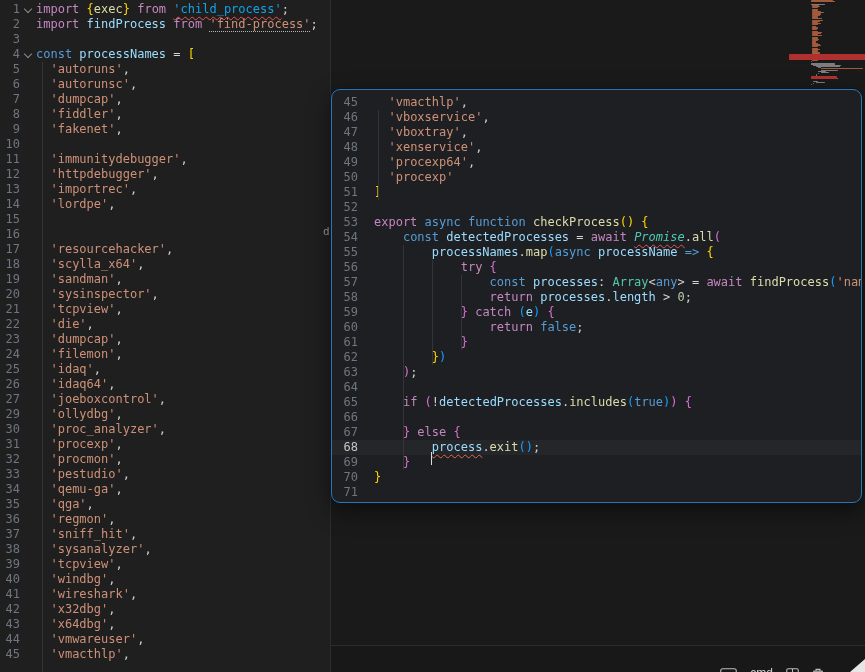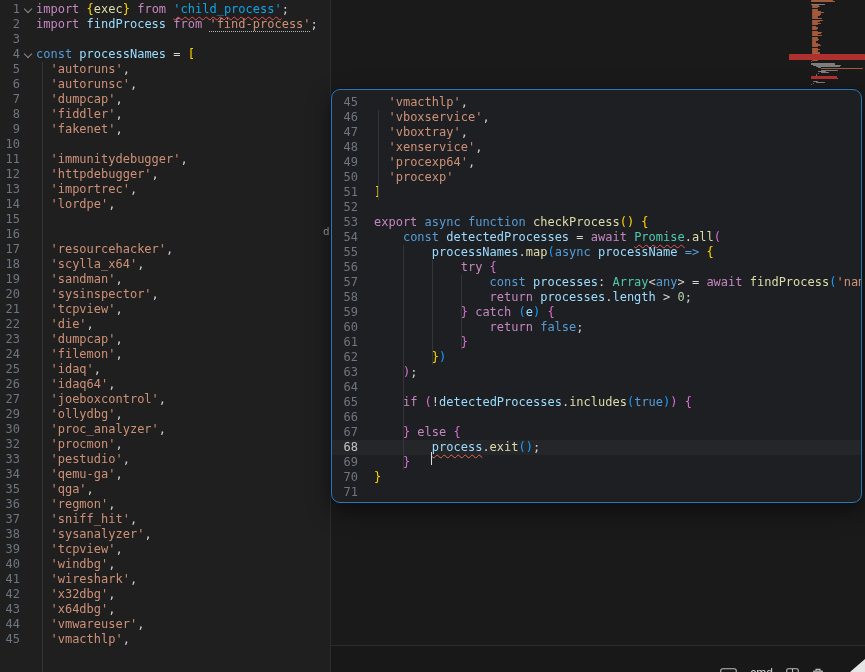--- a/index.html
+++ b/index.html
@@ -19,21 +19,21 @@
   .chev.on::after{content:'';position:absolute;left:5px;top:4px;width:5px;height:5px;
                   border-right:1.2px solid #8b8b8b;border-bottom:1.2px solid #8b8b8b;transform:rotate(45deg);}
   .code{white-space:pre;flex:1;color:#d4d4d4;}
   
   .tk-kw{color:#c586c0}.tk-st{color:#569cd6}.tk-fn{color:#dcdcaa}.tk-vr{color:#9cdcfe}
   .tk-str{color:#ce9178}.tk-ty{color:#4ec9b0}.tk-pn{color:#cfcfcf}.tk-op{color:#d4d4d4}
   .tk-num{color:#b5cea8}
   .tk-b1{color:#ffd700}.tk-b2{color:#da70d6}.tk-b3{color:#179fff}
   .tk-serr{color:#0ea5e9;text-decoration:underline wavy #e45454 1px;text-underline-offset:3px;}
   .tk-sdot{color:#ce9178;text-decoration:underline dotted #b5b5b5 1px;text-underline-offset:3px;}
-  .tk-tyerr{color:#4ec9b0;text-decoration:underline wavy #e45454 1px;text-underline-offset:3px;}
+  .tk-tyerr{color:#4ec9b0;text-decoration:underline wavy #e45454 1px;text-underline-offset:3px;font-style:italic;}
   .tk-verr{color:#9cdcfe;text-decoration:underline wavy #e06a50 1px;text-underline-offset:3px;}
   .cursor{display:inline-block;width:0;position:relative;}
   .cursor::after{content:'';position:absolute;left:-1px;top:1px;width:1.5px;height:13px;background:#dcdcdc;}
   .iguide{position:absolute;width:1px;background:#333639;}
   
   .float-win{position:absolute;left:331px;top:89px;width:531px;height:414px;background:#1e1f22;
              border:1.5px solid #2f76ad;border-radius:9px;box-sizing:border-box;
              box-shadow:0 0 0 1px rgba(5,20,34,.8),0 8px 22px rgba(0,0,0,.5);
              padding-top:5px;overflow:hidden;}
   .float-win .ln{flex:0 0 26px;}
@@ -190,20 +190,25 @@
       </div>
       <div class="ed-line">
         <span class="ln">29</span>
         <span class="chev"></span>
         <span class="code"><span class="tk-pn">  </span><span class="tk-str">'ollydbg'</span><span class="tk-pn">,</span></span>
       </div>
       <div class="ed-line">
         <span class="ln">30</span>
         <span class="chev"></span>
         <span class="code"><span class="tk-pn">  </span><span class="tk-str">'proc_analyzer'</span><span class="tk-pn">,</span></span>
+      </div>
+      <div class="ed-line">
+        <span class="ln">31</span>
+        <span class="chev"></span>
+        <span class="code"><span class="tk-pn">  </span><span class="tk-str">'procexp'</span><span class="tk-pn">,</span></span>
       </div>
       <div class="ed-line">
         <span class="ln">32</span>
         <span class="chev"></span>
         <span class="code"><span class="tk-pn">  </span><span class="tk-str">'procmon'</span><span class="tk-pn">,</span></span>
       </div>
       <div class="ed-line">
         <span class="ln">33</span>
         <span class="chev"></span>
         <span class="code"><span class="tk-pn">  </span><span class="tk-str">'pestudio'</span><span class="tk-pn">,</span></span>

